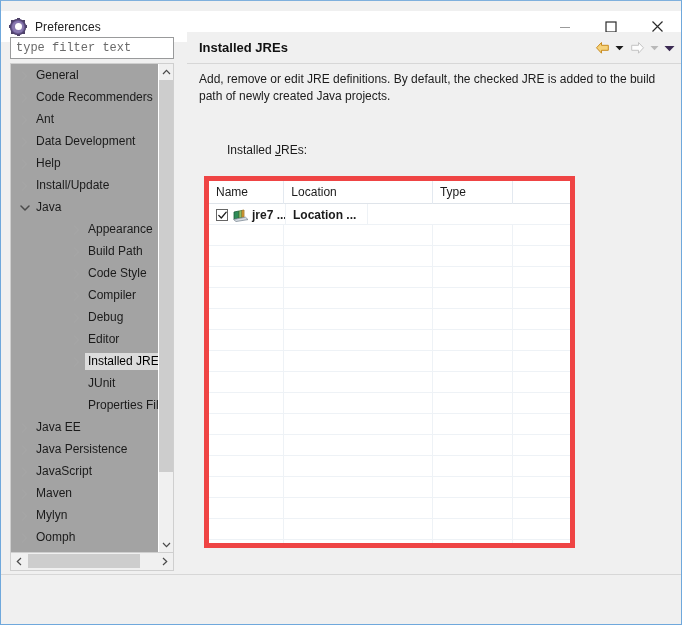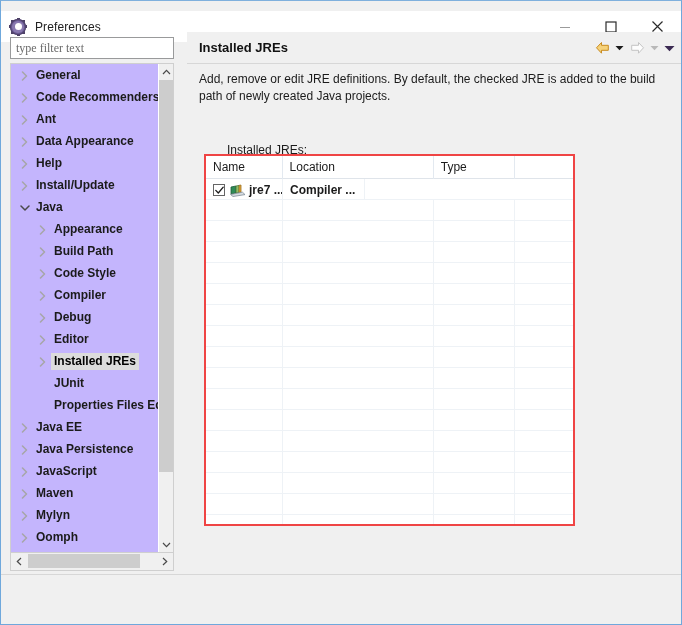--- a/index.html
+++ b/index.html
@@ -86,43 +86,42 @@
   #filter-wrap {
     position: absolute;
     left: 9px; top: 36px;
     width: 164px; height: 22px;
   }
   #filter-input {
     width: 164px; height: 22px;
     border: 1px solid #999a9b;
     background: #ffffff;
     padding: 0 5px;
-    font-family: Liberation Serif, serif;
+    font-family: Liberation Mono, monospace;
     font-size: 12px;
     color: #2b2b2b;
     outline: none;
   }
   #filter-input::placeholder { color: #6a6a6a; opacity: 1; }
 
   #tree-outer {
     position: absolute;
     left: 9px; top: 62px;
     width: 164px; height: 490px;
     background: #ffffff;
     border: 1px solid #b8b8b8;
     border-color: #cfcfcf;
     overflow: hidden;
   }
   #tree-clip {
     position: absolute;
     left: 0; top: 0;
     width: 147px; height: 488px;
     overflow: hidden;
-    background: #c4b5fd;
-    font-weight: bold;
+    background: #a3a3a3;
   }
   .tnode {
     position: relative;
     height: 22px;
     display: flex;
     align-items: center;
     white-space: nowrap;
     font-size: 12px;
     color: #1b1b1b;
   }
@@ -134,21 +133,21 @@
   .tnode .arrow svg { position: absolute; left: 4px; top: 7px; }
   .tnode .tlabel {
     padding: 1px 3px 2px 3px;
     border-radius: 0;
   }
   .tnode.sel .tlabel {
     background: #dcdcdc;
     color: #000;
   }
   .lvl0 { padding-left: 6px; }
-  .lvl1 { padding-left: 24px; }
+  .lvl1 { padding-left: 24px; margin-left: 34px; }
 
   
   #tree-vsb {
     position: absolute;
     right: 0; top: 0;
     width: 15px; height: 488px;
     background: #f0f0f0;
     border-left: 1px solid #fff;
   }
   #tree-vsb .arrowbox {
@@ -233,24 +232,24 @@
     left: 16px; top: 111px;
     font-size: 12px;
     color: #1b1b1b;
     margin-left: 24px;
   }
   #jre-label u { text-decoration: underline; }
 
   
   #table {
     position: absolute;
-    left: 17px; top: 122px;
+    left: 17px; top: 144px;
     width: 371px; height: 372px;
     background: #ffffff;
-    border: 2px solid #ef4444;
+    border: 5px solid #ef4444;
     overflow: hidden;
   }
   #thead {
     position: relative;
     height: 23px;
     background: #ffffff;
     border-bottom: 1px solid #dfe4ea;
     display: flex;
   }
   #thead .th {
@@ -383,21 +382,21 @@
             </svg>
           </span>
           <span class="tlabel">Ant</span>
         </div>
         <div class="tnode lvl0">
           <span class="arrow">
             <svg width="8" height="10" viewBox="0 0 8 10">
               <path d="M1.5 1 L5.5 5 L1.5 9" stroke="#a6a6a6" stroke-width="1.5" fill="none" stroke-linecap="round" stroke-linejoin="round"></path>
             </svg>
           </span>
-          <span class="tlabel">Data Appearance</span>
+          <span class="tlabel">Data Development</span>
         </div>
         <div class="tnode lvl0">
           <span class="arrow">
             <svg width="8" height="10" viewBox="0 0 8 10">
               <path d="M1.5 1 L5.5 5 L1.5 9" stroke="#a6a6a6" stroke-width="1.5" fill="none" stroke-linecap="round" stroke-linejoin="round"></path>
             </svg>
           </span>
           <span class="tlabel">Help</span>
         </div>
         <div class="tnode lvl0">
@@ -616,21 +615,21 @@
                 </svg>
               </span>
               <span class="jre-icon"><svg width="16" height="14" viewBox="0 0 16 14">
                   <path d="M1 11 L1 4 L6 3 L6 10 Z" fill="#2e8b57" stroke="#1c5c39" stroke-width=".8"></path>
                   <path d="M6 10 L6 3 L9 2.4 L9 9.4 Z" fill="#8fbf6a" stroke="#4e7a3a" stroke-width=".8"></path>
                   <path d="M9 9.4 L9 2.4 L11 2 L11 9 Z" fill="#e0a63c" stroke="#9c7020" stroke-width=".8"></path>
                   <path d="M0.5 11.5 L12.5 9.2 L15 11.6 L3 13.5 Z" fill="#d7dde3" stroke="#7e8a95" stroke-width=".8"></path>
                 </svg></span>
               <span>jre7 ...</span>
             </div>
-            <div class="td col-type">Compiler ...</div>
+            <div class="td col-type">Location ...</div>
             <div class="td col-extra"></div>
           </div>
           <div class="trow">
             <div class="td col-name"></div>
             <div class="td col-loc"></div>
             <div class="td col-type"></div>
             <div class="td col-extra"></div>
           </div>
           <div class="trow">
             <div class="td col-name"></div>

